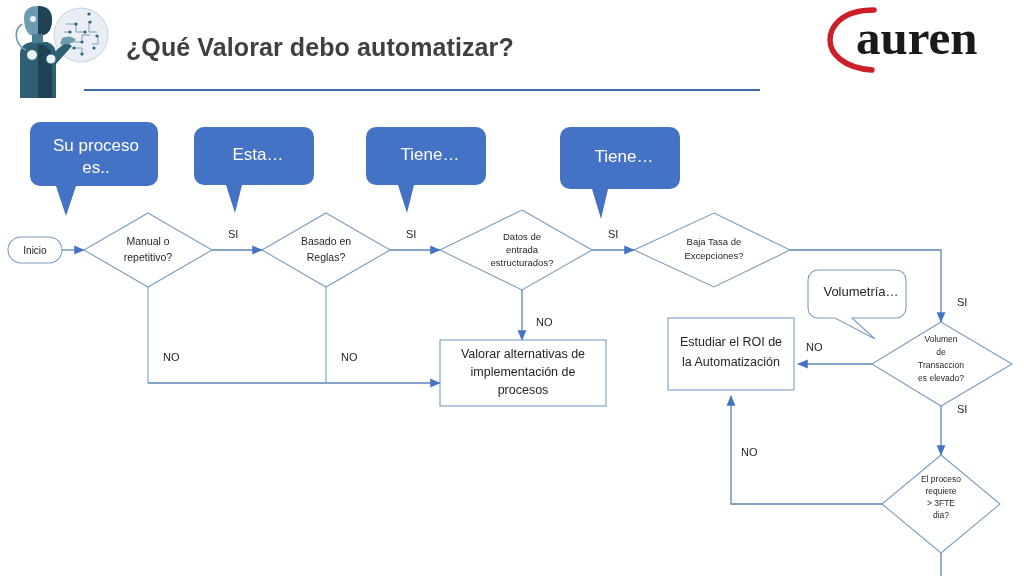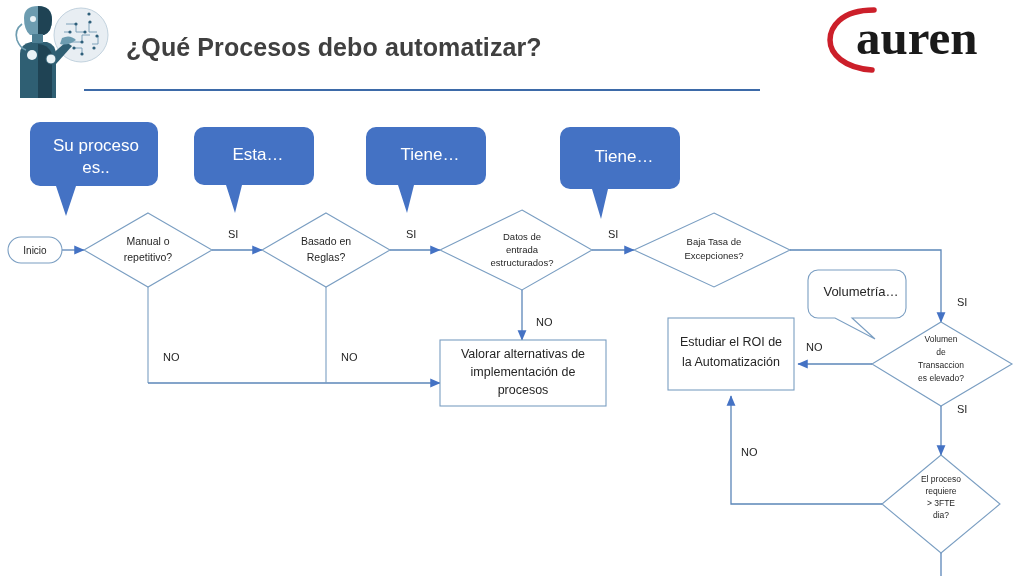--- a/index.html
+++ b/index.html
@@ -134,21 +134,21 @@
       <path d="M58 36 Q66 32 72 38 Q64 44 56 42 Z" fill="#6d9cb0"></path>
       <circle cx="47" cy="57" r="5" fill="#e9f2f6" stroke="#2f5f73" stroke-width="1"></circle>
       <circle cx="28" cy="53" r="5" fill="#e9f2f6"></circle>
 
       <g stroke="#6d9cb0" stroke-width="1.6" fill="none">
         <path d="M18 22 Q10 28 13 38 Q16 46 22 48"></path>
       </g>
     </g>
   </svg>
 
-  <div id="page-title">¿Qué Procesos debo automatizar?</div>
+  <div id="page-title">¿Qué Valorar debo automatizar?</div>
   <div id="title-rule"></div>
 
   <svg id="auren-logo" viewBox="0 0 190 72">
     <path d="M48 8 C14 8 4 26 4 38 C4 52 18 66 46 68" fill="none" stroke="#cc1f2a" stroke-width="5.5" stroke-linecap="round"></path>
     <text x="30" y="52" font-family="Liberation Serif, serif" font-size="49" font-weight="bold" fill="#1a1a1a">auren</text>
   </svg>
 
   <svg id="flow" viewBox="0 0 1024 476">
 
     <defs>

